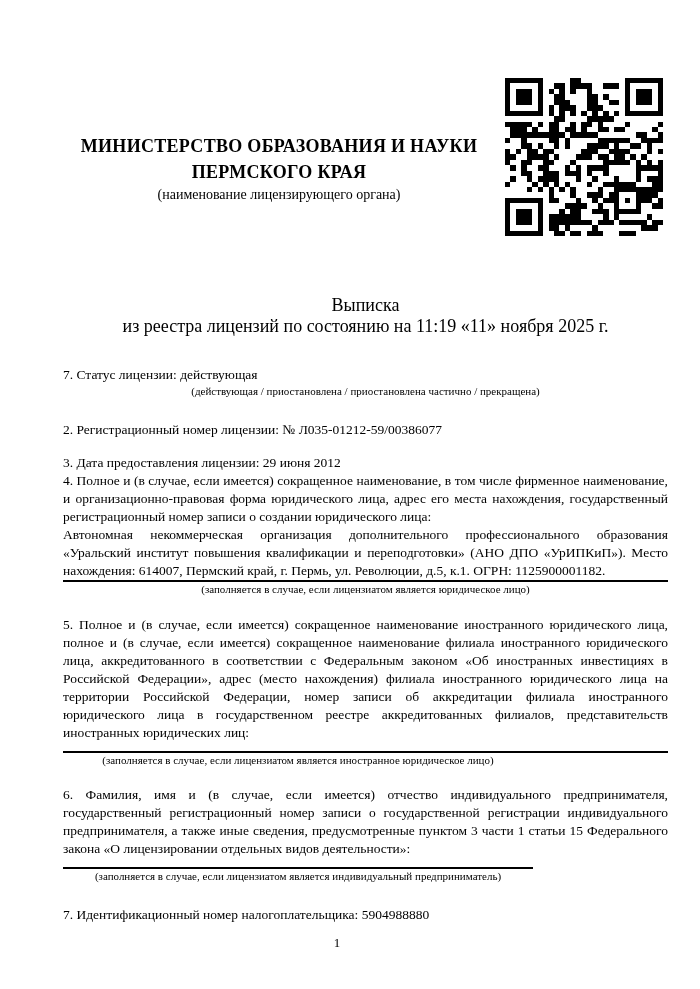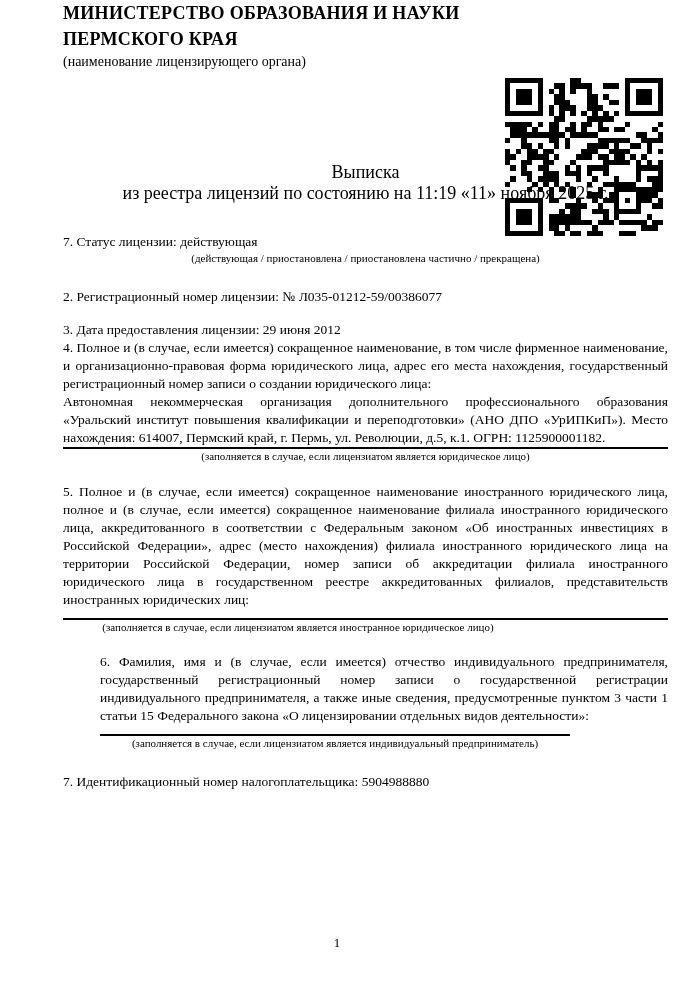--- a/index.html
+++ b/index.html
@@ -15,22 +15,23 @@
     overflow: hidden;
   }
   .qr {
     position: absolute;
     top: 78px;
     left: 505px;
     width: 158px;
     height: 158px;
   }
   .header {
+    margin-top: 133px;
     width: 432px;
-    text-align: left;
+    text-align: center;
   }
   .header-line {
     font-size: 18px;
     font-weight: bold;
     line-height: 26px;
     letter-spacing: 0.3px;
   }
   .header-caption {
     font-size: 14px;
     line-height: 12px;
@@ -60,21 +61,21 @@
     border-top: 2px solid #000;
     margin: 0;
     height: 0;
   }
   .rule.gap-before { margin-top: 9px; }
   .item-1 { margin-top: 29px; }
   .item-2 { margin-top: 23px; }
   .item-3 { margin-top: 15px; }
   .item-4 { }
   .item-5 { margin-top: 20px; }
-  .item-6 { margin-top: 19px; margin-left: 37px; }
+  .item-6 { margin-top: 19px; }
   .item-7 { margin-top: 23px; }
   .caption-row { margin-top: 1px; }
   .page-number {
     position: absolute;
     bottom: 38px;
     left: 0;
     width: 674px;
     text-align: center;
     font-size: 13px;
   }

